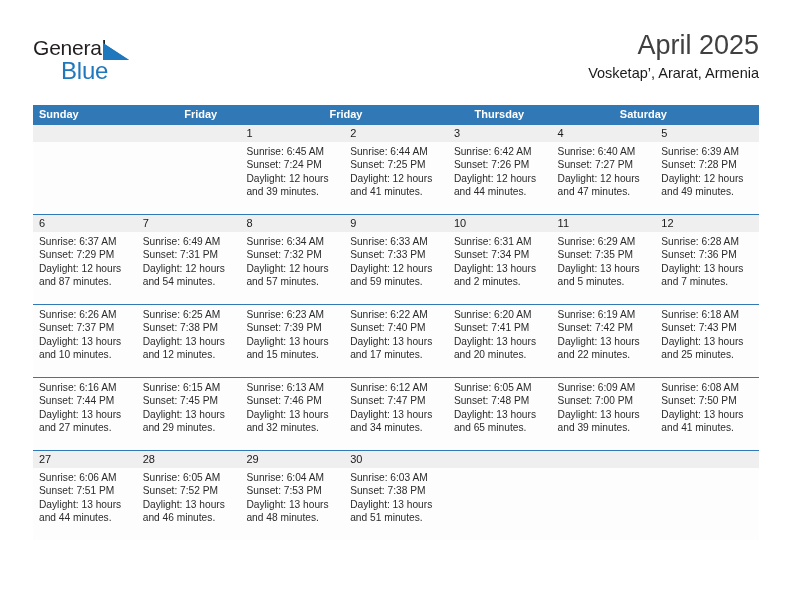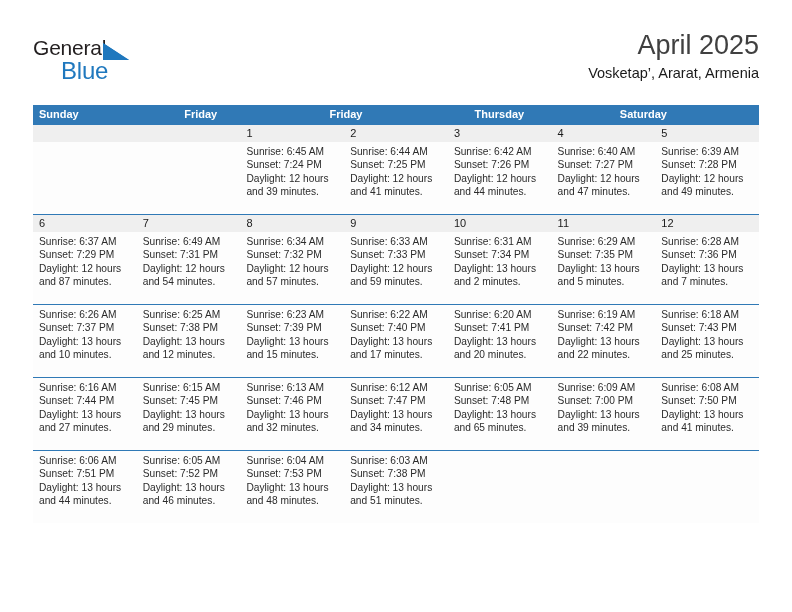--- a/index.html
+++ b/index.html
@@ -297,20 +297,29 @@
         <div class="dcell">
           <div class="line">Sunrise: 6:08 AM</div>
           <div class="line">Sunset: 7:50 PM</div>
           <div class="line">Daylight: 13 hours</div>
           <div class="line">and 41 minutes.</div>
         </div>
       </div>
     </div>
 
     <div class="week">
+      <div class="numrow">
+        <div class="ncell">27</div>
+        <div class="ncell">28</div>
+        <div class="ncell">29</div>
+        <div class="ncell">30</div>
+        <div class="ncell"></div>
+        <div class="ncell"></div>
+        <div class="ncell"></div>
+      </div>
       <div class="detrow">
         <div class="dcell">
           <div class="line">Sunrise: 6:06 AM</div>
           <div class="line">Sunset: 7:51 PM</div>
           <div class="line">Daylight: 13 hours</div>
           <div class="line">and 44 minutes.</div>
         </div>
         <div class="dcell">
           <div class="line">Sunrise: 6:05 AM</div>
           <div class="line">Sunset: 7:52 PM</div>

